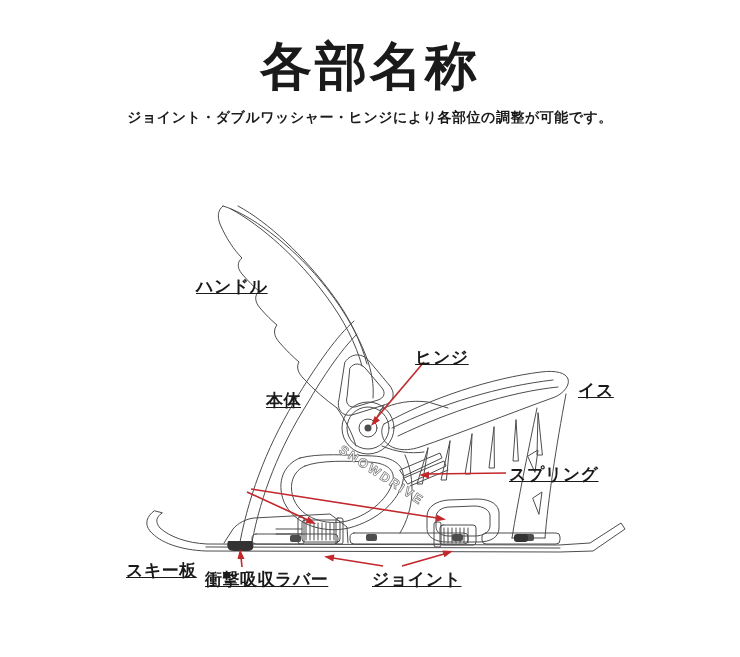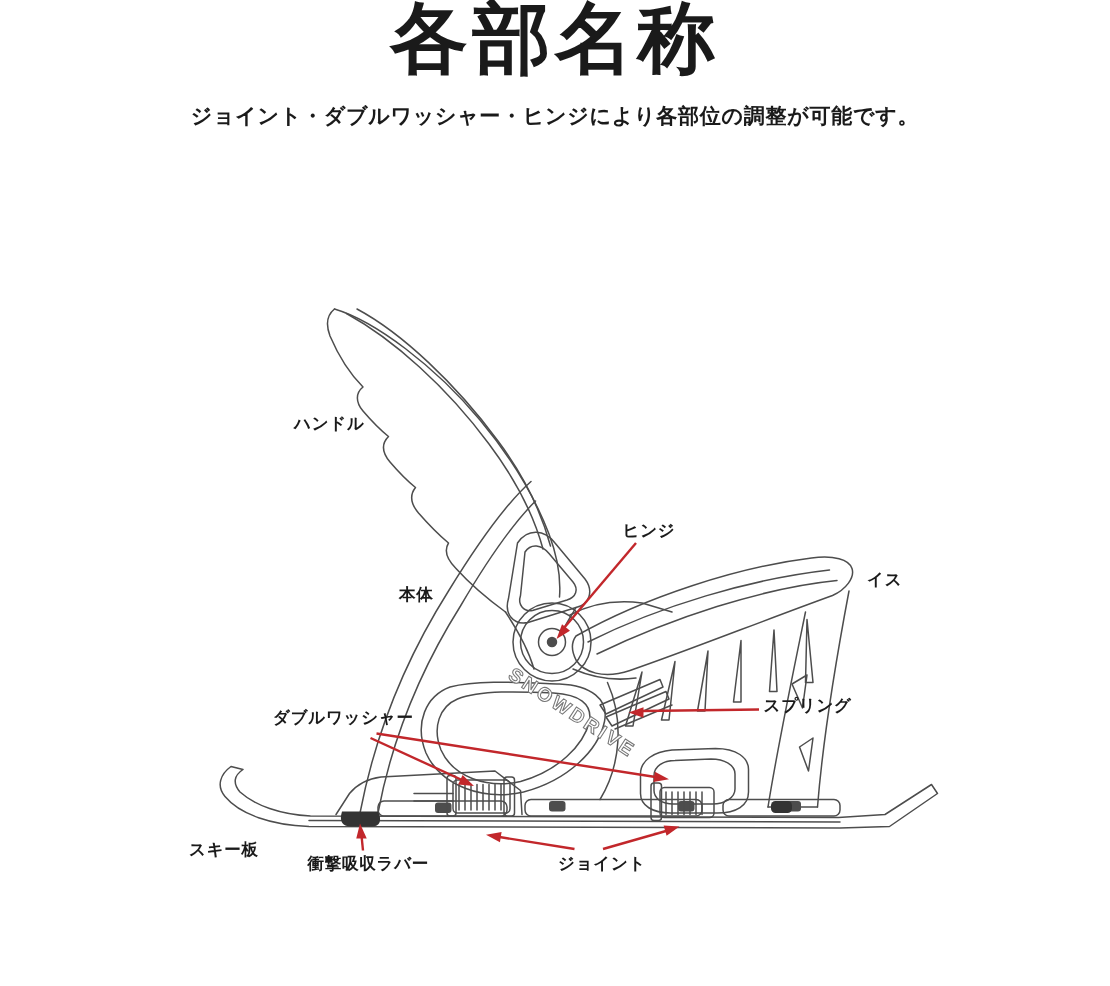--- a/index.html
+++ b/index.html
@@ -10,20 +10,21 @@
   html,body{margin:0;padding:0;background:#fff;}
   .page{
     position:relative;
     width:740px;height:657px;
     background:#ffffff;
     overflow:hidden;
     font-family:"Liberation Sans",sans-serif;
   }
   .title{
     margin:0;
+    padding-top:40px;
     text-align:center;
     font-family:"Liberation Serif","DejaVu Serif",serif;
     font-weight:bold;
     font-size:52px;
     line-height:1.05;
     letter-spacing:3px;
     color:var(--txt);
   }
   .subtitle{
     margin:14px 0 0 0;
@@ -47,24 +48,25 @@
     font-size:13px;
     letter-spacing:2px;
     fill:#ffffff;
     stroke:#777;
     stroke-width:0.7;
   }
   .lbl{
     position:absolute;
     font-family:"Liberation Sans",sans-serif;
     font-weight:bold;
-    font-size:11px;
+    font-size:17px;
     letter-spacing:0.5px;
     color:var(--txt);
     white-space:nowrap;
+    text-decoration:underline;
   }
 </style>
 </head>
 <body>
 
 <div class="page">
 
   <h1 class="title">各部名称</h1>
   <p class="subtitle">ジョイント・ダブルワッシャー・ヒンジにより各部位の調整が可能です。</p>
 
@@ -189,18 +191,17 @@
           <polygon class="annot-head" points="453,551 444.4,557.2 442.4,550.4"></polygon>
         </g>
       </g>
     </svg>
 
     <span class="lbl" style="left:196px;top:275px;">ハンドル</span>
     <span class="lbl" style="left:415px;top:346px;">ヒンジ</span>
     <span class="lbl" style="left:266px;top:389px;">本体</span>
     <span class="lbl" style="left:578px;top:379px;">イス</span>
     <span class="lbl" style="left:509px;top:463px;">スプリング</span>
-    <span class="lbl" style="left:182px;top:471px;">ダブルワッシャー</span>
     <span class="lbl" style="left:97px;top:559px;margin-left:29px;">スキー板</span>
     <span class="lbl" style="left:205px;top:568px;">衝撃吸収ラバー</span>
     <span class="lbl" style="left:372px;top:568px;text-align:center;">ジョイント</span>
   </div>
 </div>
 
 </body></html>

